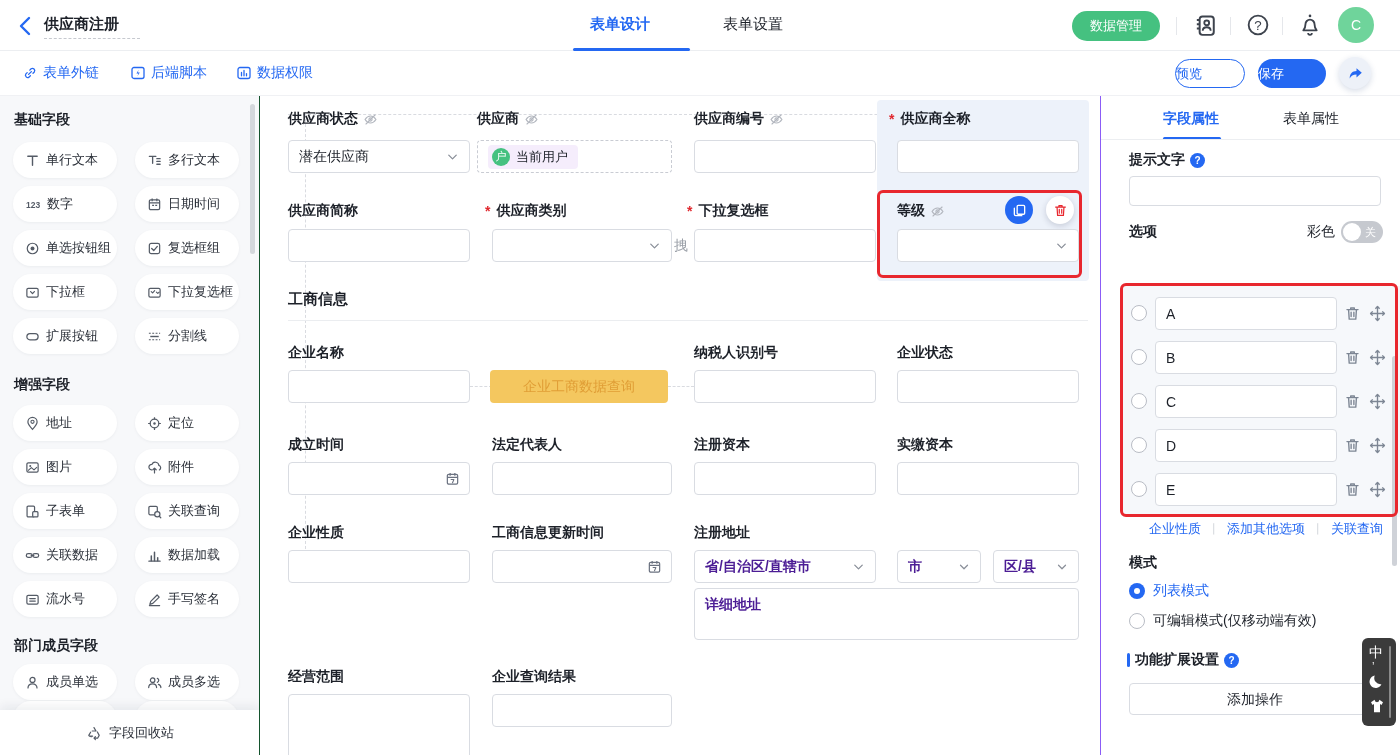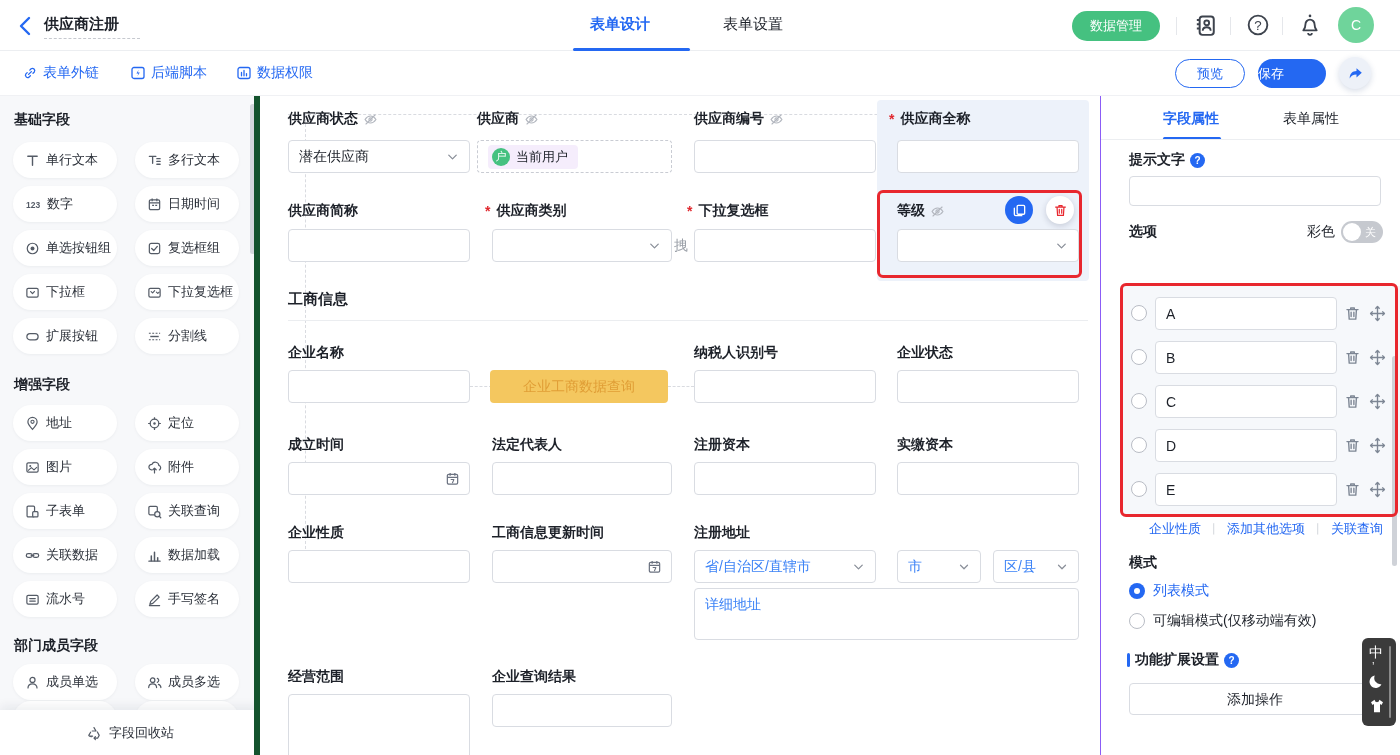--- a/index.html
+++ b/index.html
@@ -26,48 +26,48 @@
   .hdr-divider { position:absolute; top:17px; width:1px; height:18px; background:#e5e7eb; }
   .hdr-icon { position:absolute; top:13px; width:24px; height:24px; color:#3d434d; cursor:pointer; }
   .avatar { position:absolute; left:1338px; top:7px; width:36px; height:36px; border-radius:50%;
             background:#6fd49b; color:#fff; text-align:center; line-height:36px; font-size:14px; cursor:pointer; }
 
   
   .subbar { position:absolute; left:0; top:51px; width:1400px; height:45px; background:#fff;
             border-bottom:1px solid #f0f1f4; z-index:39; }
   .sublink { position:absolute; top:13px; color:#2468f2; font-size:14px; cursor:pointer; display:flex; align-items:center; gap:5px; }
   .btn-outline { position:absolute; left:1175px; top:59px; width:70px; height:29px; border:1px solid #2468f2;
-                 color:#2468f2; background:#fff; border-radius:15px; font-size:13px; text-align:center; line-height:27px; cursor:pointer; }
+                 color:#2468f2; background:#fff; border-radius:15px; font-size:13px; text-align:left; line-height:27px; cursor:pointer; }
   .btn-primary { position:absolute; left:1258px; top:59px; width:68px; height:29px; background:#2468f2;
                  color:#fff; border-radius:15px; font-size:13px; text-align:left; line-height:29px; cursor:pointer; }
   .btn-share { position:absolute; left:1339px; top:57px; width:32px; height:32px; border-radius:50%;
                background:#edf1f8; box-shadow:0 2px 6px rgba(30,60,120,.18); cursor:pointer;
                display:flex; align-items:center; justify-content:center; color:#2468f2; }
 
   
   .sidebar { position:absolute; left:0; top:96px; width:260px; height:659px; background:#f7f8fa;
-             border-right:6px solid #14532d; overflow:hidden; z-index:10; }
+             border-right:1px solid #14532d; overflow:hidden; z-index:10; }
   .side-sec-title { position:absolute; left:14px; font-size:14px; font-weight:700; }
   .pill { position:absolute; width:104px; height:36px; background:#fff; border-radius:18px;
           box-shadow:0 1px 3px rgba(25,35,60,.05); display:flex; align-items:center; padding-left:12px; gap:6px;
           font-size:13px; color:#2a2f38; cursor:grab; white-space:nowrap; }
   .pill .pic { color:#545b66; flex:none; }
   .side-scroll { position:absolute; left:250px; top:8px; width:5px; height:150px; background:#d4d7dc; border-radius:3px; }
   .recycle-bar { position:absolute; left:0; top:614px; width:260px; height:45px; background:#fff;
                  box-shadow:0 -4px 10px rgba(20,30,60,.07); display:flex; align-items:center; justify-content:center;
                  gap:7px; font-size:13px; color:#2a2f38; cursor:pointer; z-index:5; }
 
   
   .canvas { position:absolute; left:260px; top:96px; width:840px; height:659px; background:#fff; overflow:hidden; }
   .flabel { position:absolute; font-size:14px; font-weight:700; color:#1d2129; display:flex; align-items:center; gap:5px; white-space:nowrap; }
   .req { color:#e0282e; font-weight:700; margin-right:1px; }
   .eyeoff { color:#b3b7bf; }
   .inp { position:absolute; height:33px; background:#fff; border:1px solid #d9dce2; border-radius:4px;
          font-size:14px; color:#1d2129; display:flex; align-items:center; padding:0 10px; }
-  .inp .ph { color:#3b82f6; }
+  .inp .ph { color:#4c1d95;font-weight:bold; }
   .inp.dashedb { border:1px dashed #c9ccd3; }
   .sel-chev { position:absolute; right:9px; top:50%; transform:translateY(-50%); color:#8a8f99; }
   .cal-ic { position:absolute; right:9px; top:50%; transform:translateY(-50%); color:#6b7280; }
   .ta { align-items:flex-start; padding-top:7px; }
   .user-tag { display:flex; align-items:center; gap:6px; background:#f5edfc; border-radius:4px; height:24px; padding:0 10px 0 4px; font-size:13px; }
   .user-tag .uc { width:18px; height:18px; border-radius:50%; background:#45c180; color:#fff; font-size:11px;
                   display:flex; align-items:center; justify-content:center; }
   .sec-title { position:absolute; font-size:15px; font-weight:700; }
   .sec-hr { position:absolute; height:1px; background:#ebedf0; }
   .btn-yellow { position:absolute; width:178px; height:33px; background:#f4c75f; border:none; border-radius:4px;

